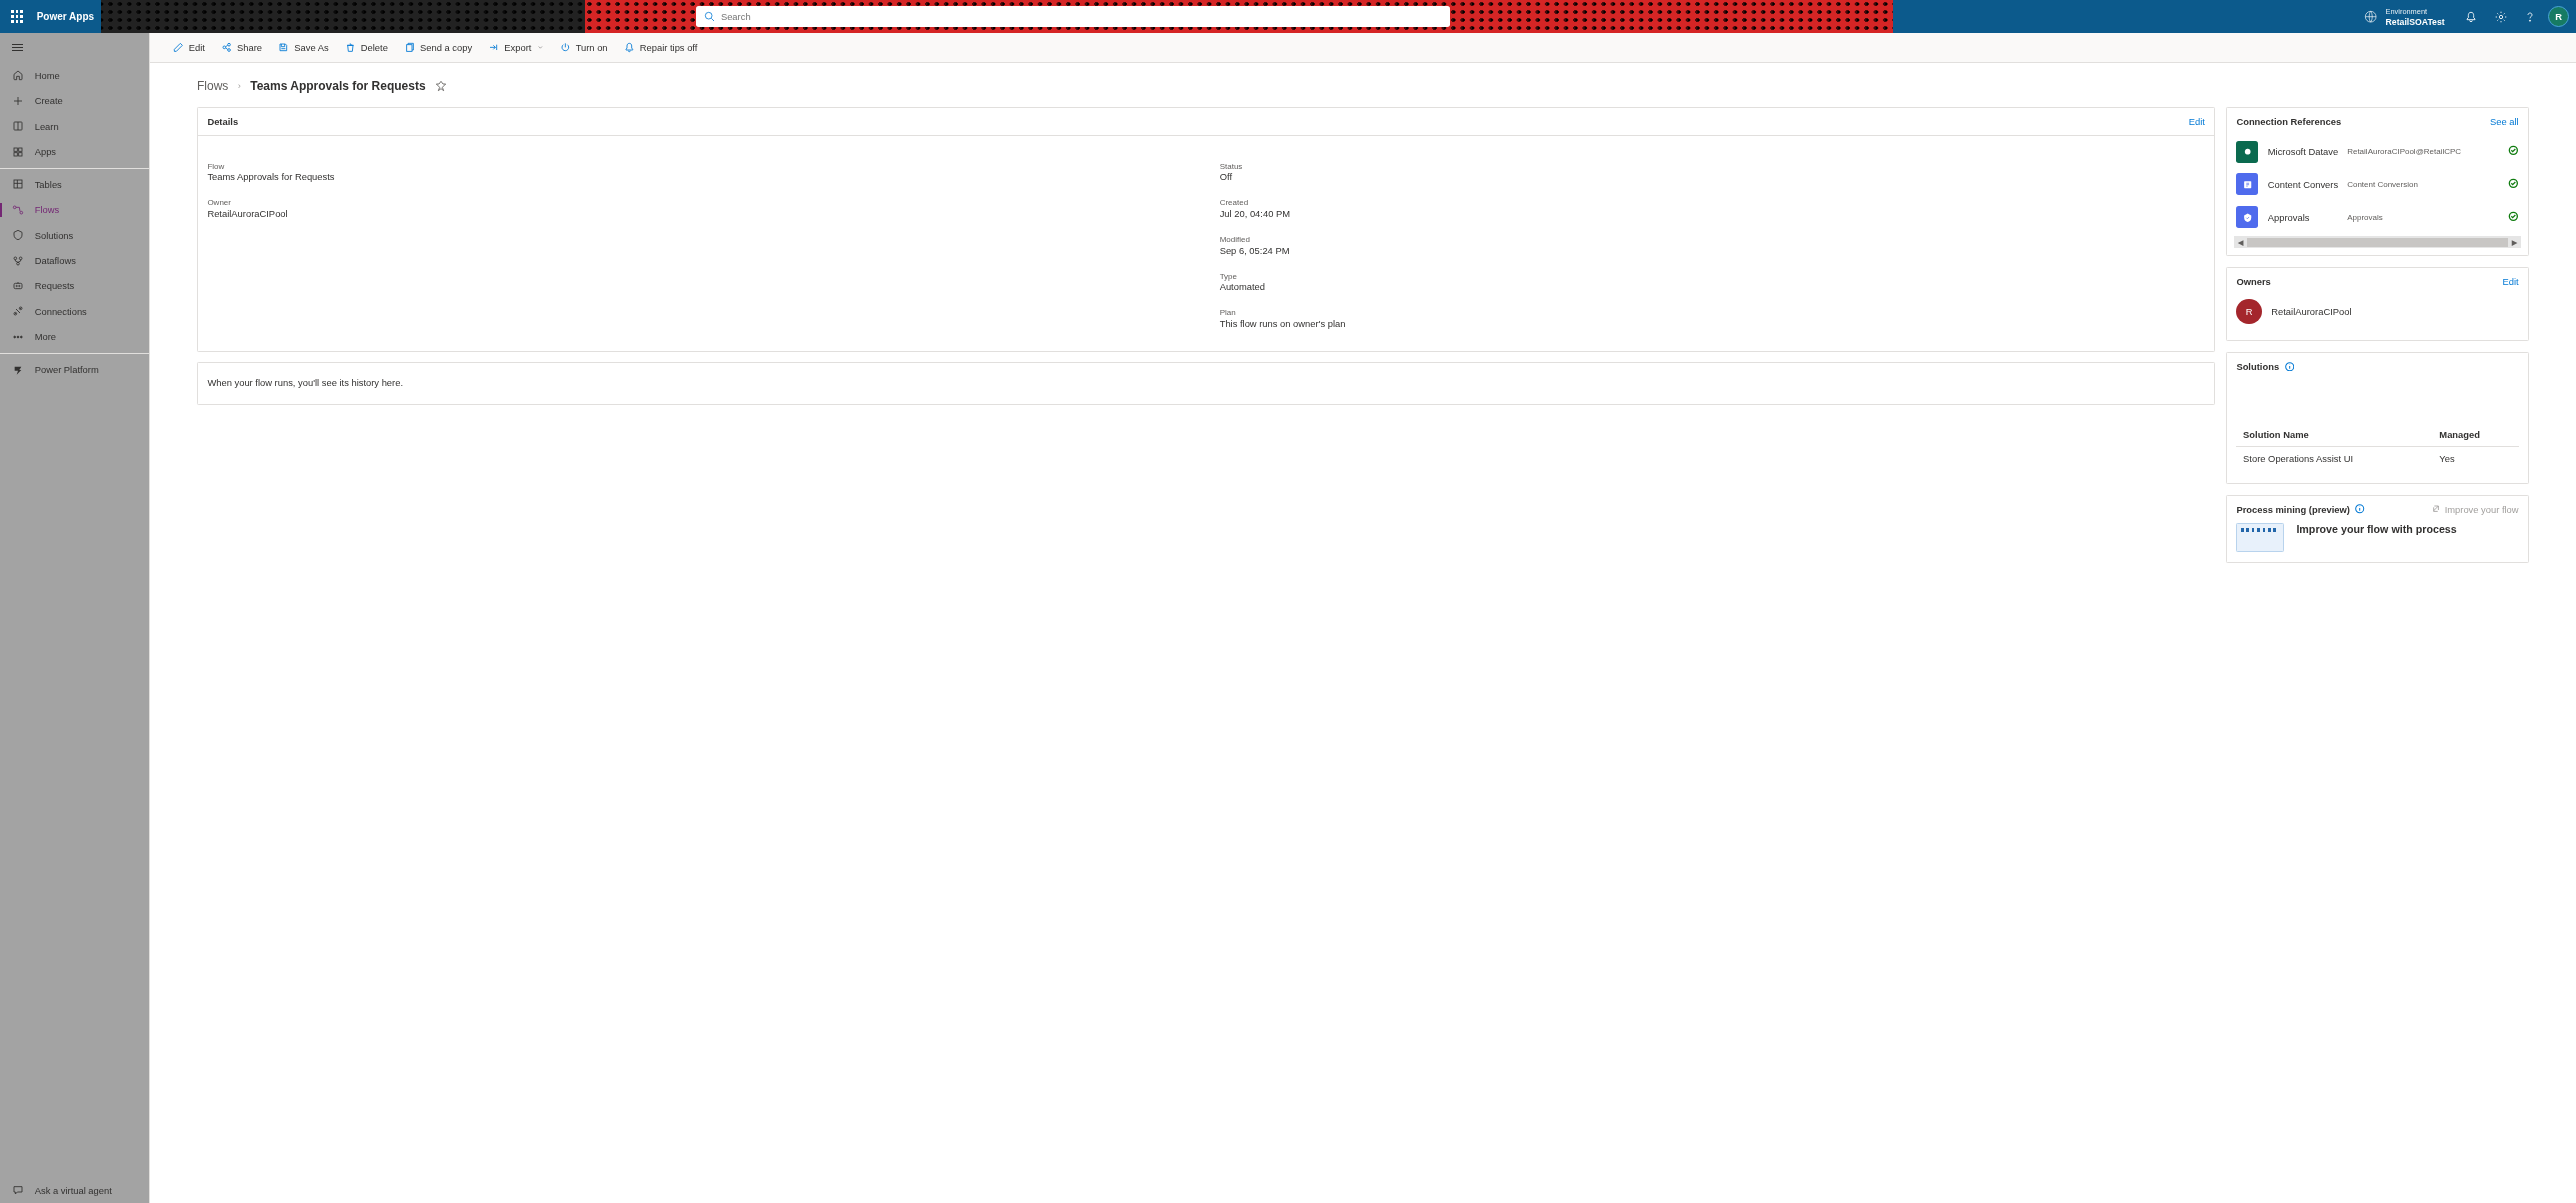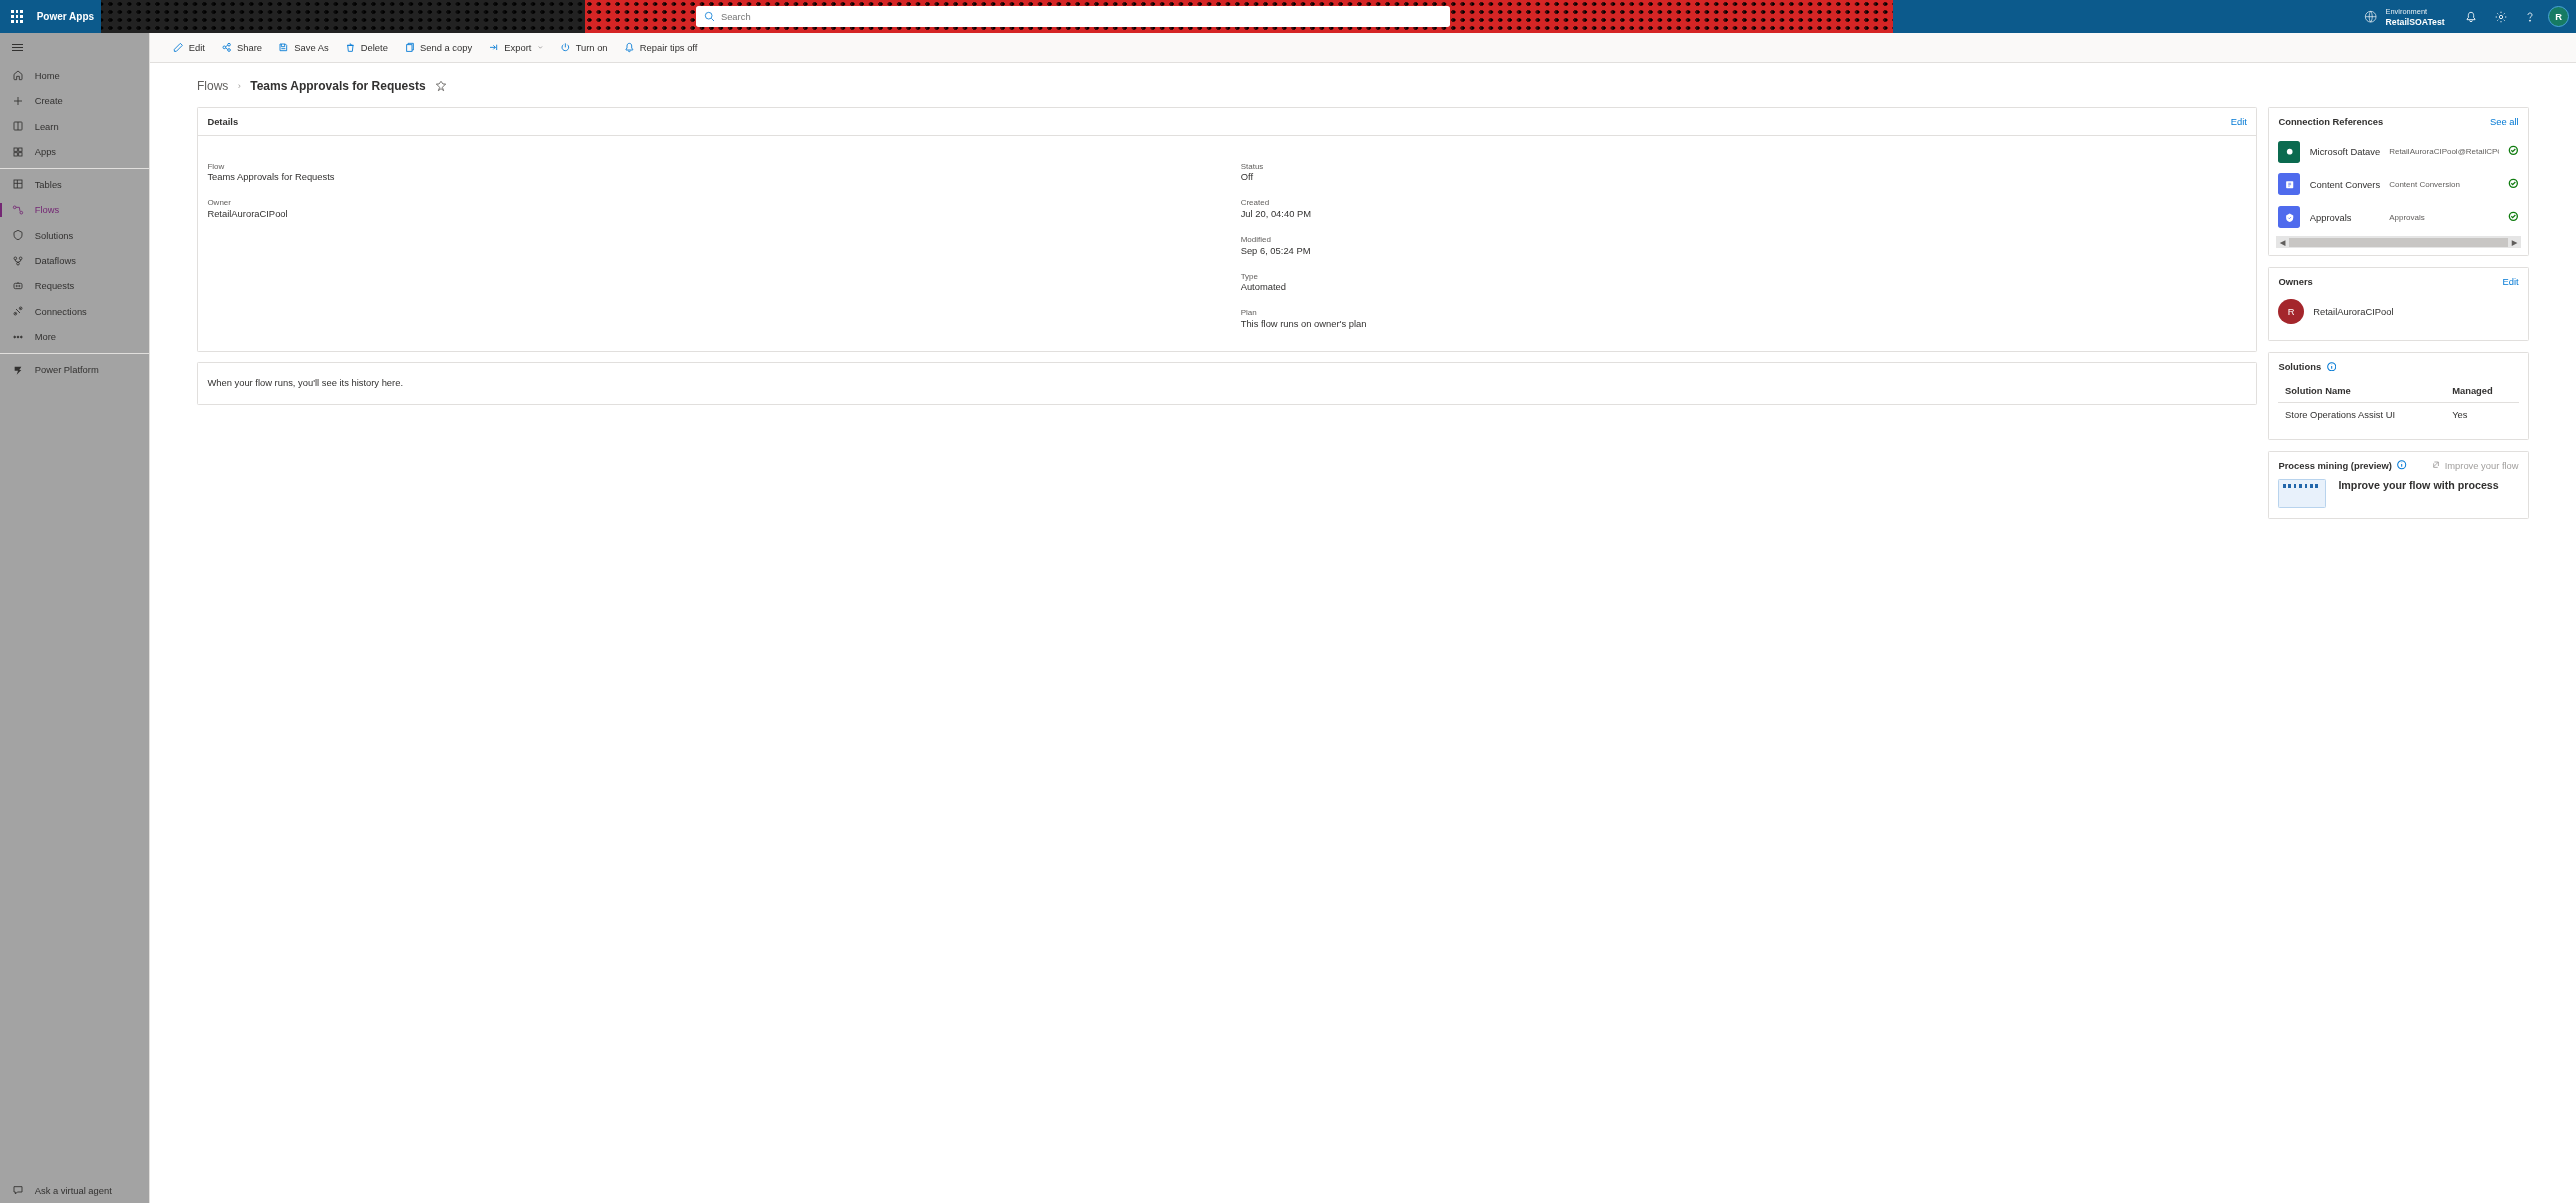--- a/index.html
+++ b/index.html
@@ -114,21 +114,21 @@
   flex:1; overflow:auto; padding:16px 47px;
 }
 .breadcrumb { display:flex;align-items:center;gap:9.4px;margin-bottom:14.8px; }
 .breadcrumb a { color:#605e5c; text-decoration:none; font-size:12px;}
 .breadcrumb .chev { color:#a19f9d;}
 .breadcrumb .current { font-weight:600; font-size:12px;}
 .breadcrumb svg{width:12px;height:12px;stroke:#605e5c;fill:none;stroke-width:1.3;}
 
 .dash-grid { display:flex; gap:10.7px; }
 .col-left { flex:1; display:flex; flex-direction:column; gap:10.7px; min-width:0;}
-.col-right { width:261px; display:flex; flex-direction:column; gap:10.7px; flex-shrink:0;}
+.col-right { width:303px; display:flex; flex-direction:column; gap:10.7px; flex-shrink:0;}
 
 .card {
   border:0.7px solid #e1dfdd; border-radius:1.3px; background:#fff;
 }
 .card-header {
   padding:8px 9.4px; display:flex; align-items:flex-end; justify-content:space-between; border-bottom:0.7px solid #e1dfdd;
 }
 .card-header h3 { font-size:9.4px; font-weight:600;}
 .card-header .link { color:#0078d4; cursor:pointer; font-size:9.4px;}
 .card-body { padding:9.4px 9.4px 12px;}
@@ -541,21 +541,21 @@
           <div class="card">
             <div class="card-header" style="border-bottom:0;">
               <div class="hist-header">
                 <h3>Solutions</h3>
                 <svg viewBox="0 0 14 14">
                     <circle cx="7" cy="7" r="6" stroke="#0078d4" fill="none"></circle>
                     <path d="M7 6v4M7 4v.5" stroke="#0078d4"></path>
                   </svg>
               </div>
             </div>
-            <div class="card-body" style="padding-top:0;">
+            <div class="card-body" style="padding-top:0;margin-top:44px;">
               <table class="sol-table">
                 <thead>
                     <tr>
                   <th>Solution Name</th>
                   <th>Managed</th>
                 </tr>
                   </thead>
                 <tbody>
                   <tr>
                     <td>Store Operations Assist UI</td>

